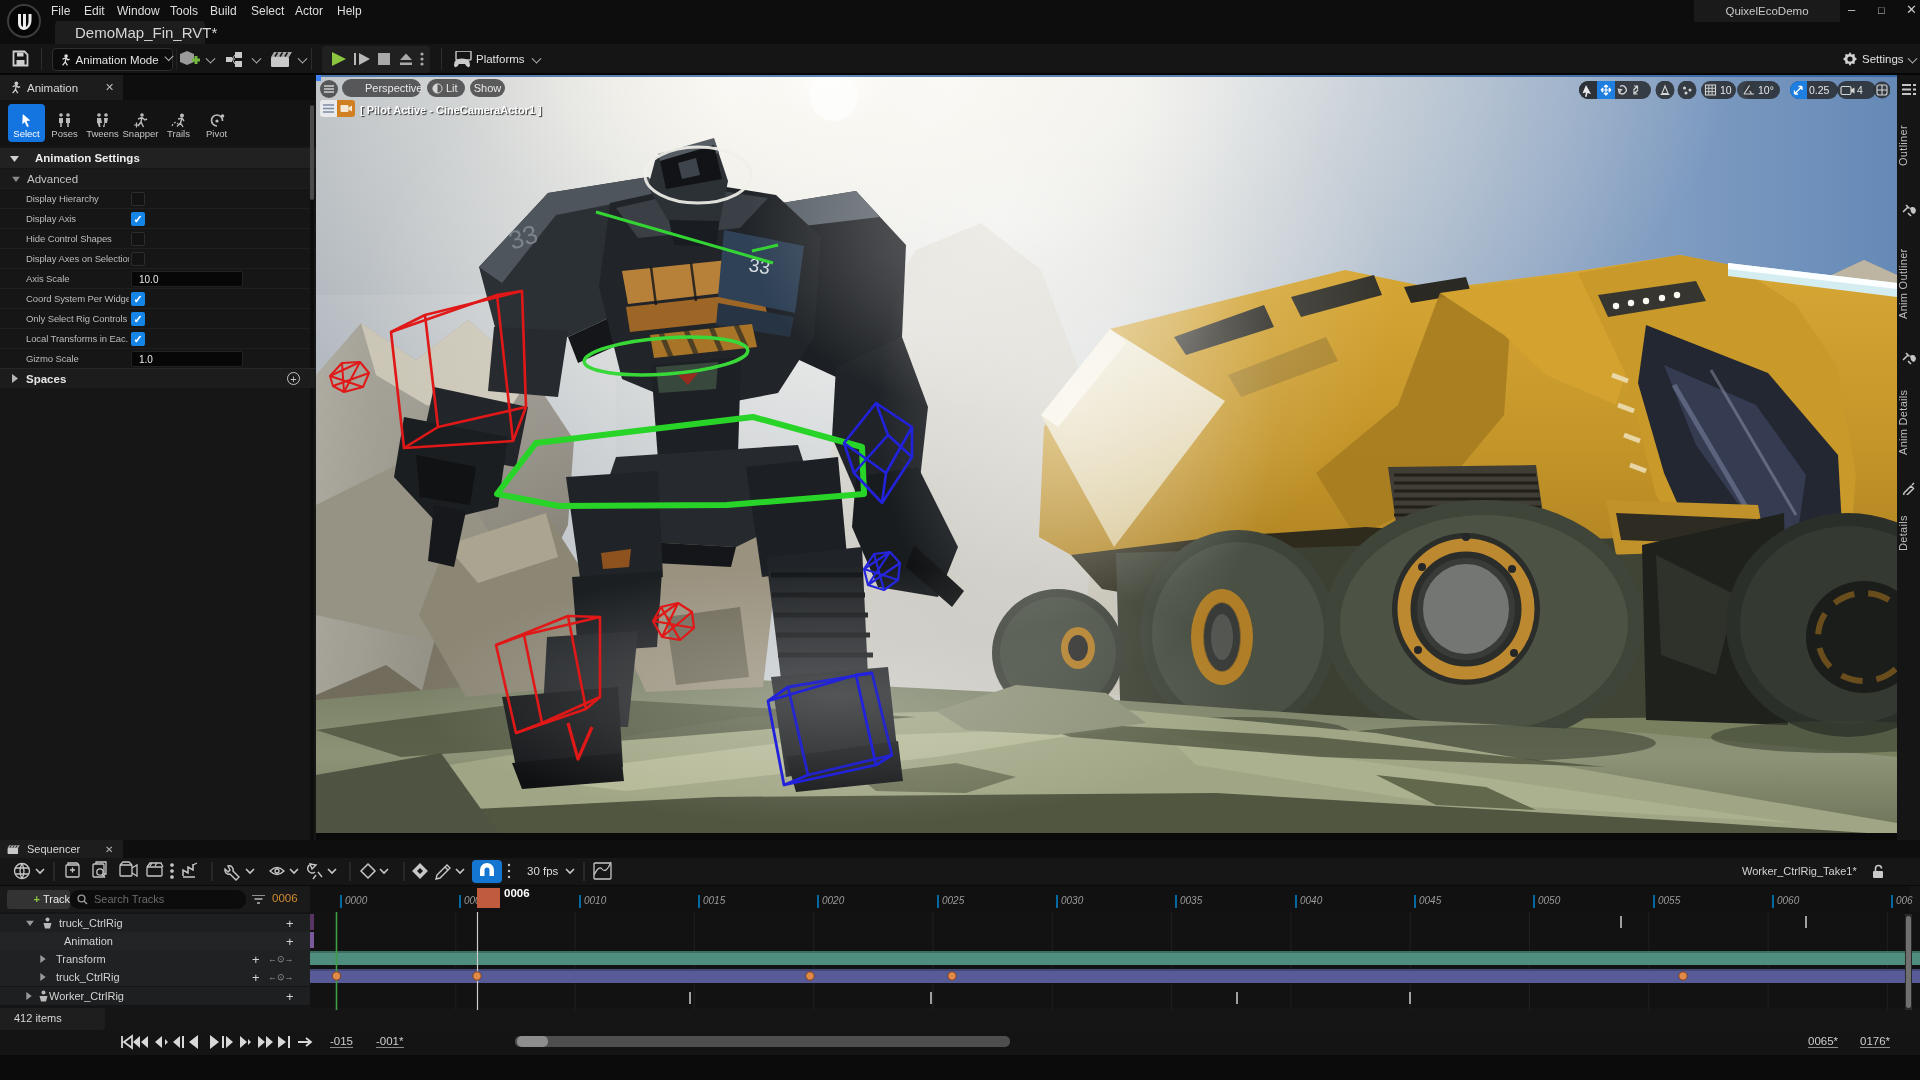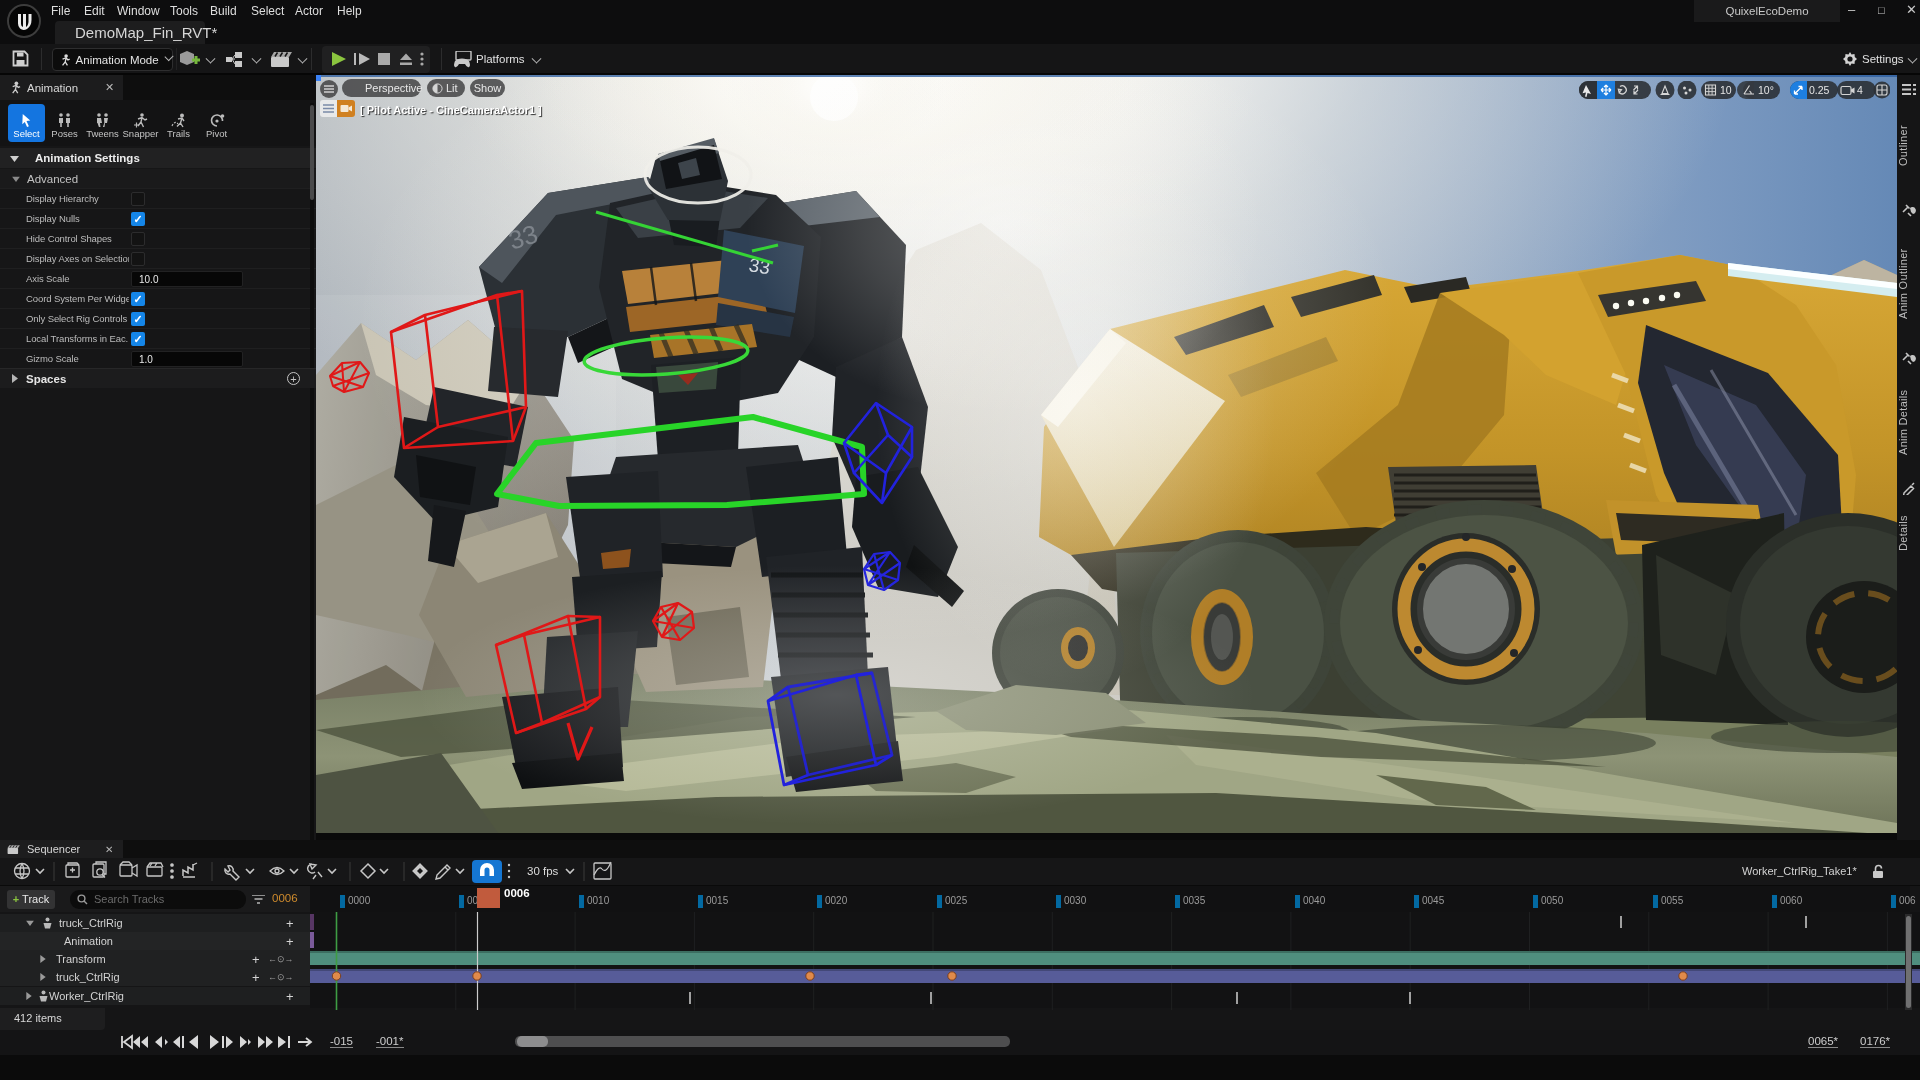--- a/index.html
+++ b/index.html
@@ -66,21 +66,21 @@
 #seqtabs { position:absolute; left:0; top:0; width:1920px; height:18px; background:#0e0e0e; }
 #seqtab { position:absolute; left:0; top:0; width:123px; height:18px; background:#1d1d1e;
   display:flex; align-items:center; padding-left:7px; font-size:11px; color:#d6d6d6; }
 #seqtools { position:absolute; left:0; top:18px; width:1920px; height:28px; background:#161617;
   border-bottom:1px solid #0a0a0a; }
 #trackhdr { position:absolute; left:0; top:46px; width:310px; height:26px; background:#1a1a1b; }
 #ruler { position:absolute; left:310px; top:46px; width:1600px; height:26px; background:#111112; }
 .trow { position:absolute; left:0; width:310px; height:18px; font-size:11px; color:#d2d2d2;
   display:flex; align-items:center; }
 #transport { position:absolute; left:0; top:190px; width:1920px; height:25px; background:#141415; }
-.rl { position:absolute; top:9px; font-size:10px; color:#9b9b9b; border-left:5px solid #0369a1; padding-left:3px; height:13px; line-height:12px; }
+.rl { position:absolute; top:9px; font-size:10px; color:#9b9b9b; border-left:2px solid #0369a1; padding-left:3px; height:13px; line-height:12px;font-style:italic; }
 
 
 #statusbar { left:0; top:1055px; width:1920px; height:25px; background:#131314;
   font-size:11.5px; color:#c6c6c6; }
 .sep { position:absolute; top:3px; width:1px; height:19px; background:#2b2b2c; }
 </style>
 </head>
 <body>
 <div id="root">
 
@@ -228,21 +228,21 @@
       <svg style="margin-left:12px" width="8" height="6" viewBox="0 0 9 7">
           <path d="M0 1 L9 1 L4.5 7 Z" fill="#8a8a8a"></path>
         </svg>
       <span style="margin-left:7px">Advanced</span>
     </div>
     <div class="prow" style="top:113px">
         <span class="lbl">Display Hierarchy</span>
         <span class="cb"></span>
       </div>
     <div class="prow" style="top:133px">
-        <span class="lbl">Display Nulls</span>
+        <span class="lbl">Display Axis</span>
         <span class="cbon">✓</span>
       </div>
     <div class="prow" style="top:153px">
         <span class="lbl">Hide Control Shapes</span>
         <span class="cb"></span>
       </div>
     <div class="prow" style="top:173px">
         <span class="lbl">Display Axes on Selection</span>
         <span class="cb"></span>
       </div>
@@ -691,21 +691,21 @@
         <rect x="594" y="5" width="17" height="16" rx="1" fill="none" stroke="#c7c7c7" stroke-width="1.3"></rect>
         <path d="M594 17 q5-10 8-6 q4 5 9-7" stroke="#c7c7c7" fill="none" stroke-width="1.2"></path>
       </svg>
       <span style="position:absolute; left:1742px; top:7px; font-size:11px; color:#d2d2d2">Worker_CtrlRig_Take1*</span>
       <svg style="position:absolute; left:1872px; top:6px" width="13" height="15" viewBox="0 0 13 15">
           <rect x="1" y="7" width="10" height="7" rx="1" fill="#c9c9c9"></rect>
           <path d="M3.5 7 v-2.5 a3 3 0 0 1 6 0" stroke="#c9c9c9" stroke-width="1.6" fill="none"></path>
         </svg>
     </div>
     <div id="trackhdr">
-      <div style="position:absolute; left:7px; top:4px; width:48px; height:19px; background:#333334; border-radius:3px; color:#e8e8e8; font-size:11px; text-align:center; line-height:18px"><span style="color:#8bc53f; font-weight:bold">+</span> Track</div>
+      <div style="position:absolute; left:7px; top:4px; width:63px; height:19px; background:#333334; border-radius:3px; color:#e8e8e8; font-size:11px; text-align:right; line-height:18px"><span style="color:#8bc53f; font-weight:bold">+</span> Track</div>
       <div style="position:absolute; left:70px; top:4px; width:176px; height:19px; background:#0c0c0c; border-radius:9px; color:#6b6b6b; font-size:11px; line-height:18px; padding-left:24px">Search Tracks</div>
       <svg style="position:absolute; left:77px; top:8px" width="11" height="11" viewBox="0 0 11 11">
           <circle cx="4.5" cy="4.5" r="3.4" fill="none" stroke="#999" stroke-width="1.4"></circle>
           <path d="M7 7 l3 3" stroke="#999" stroke-width="1.4"></path>
         </svg>
       <svg style="position:absolute; left:252px; top:9px" width="13" height="9" viewBox="0 0 13 9">
           <path d="M0 0 h13 M2.5 4 h8 M5 8 h3" stroke="#b5b5b5" stroke-width="1.4"></path>
         </svg>
       <span style="position:absolute; left:272px; top:6px; color:#cf8b2d; font-size:11.5px">0006</span>
     </div>

